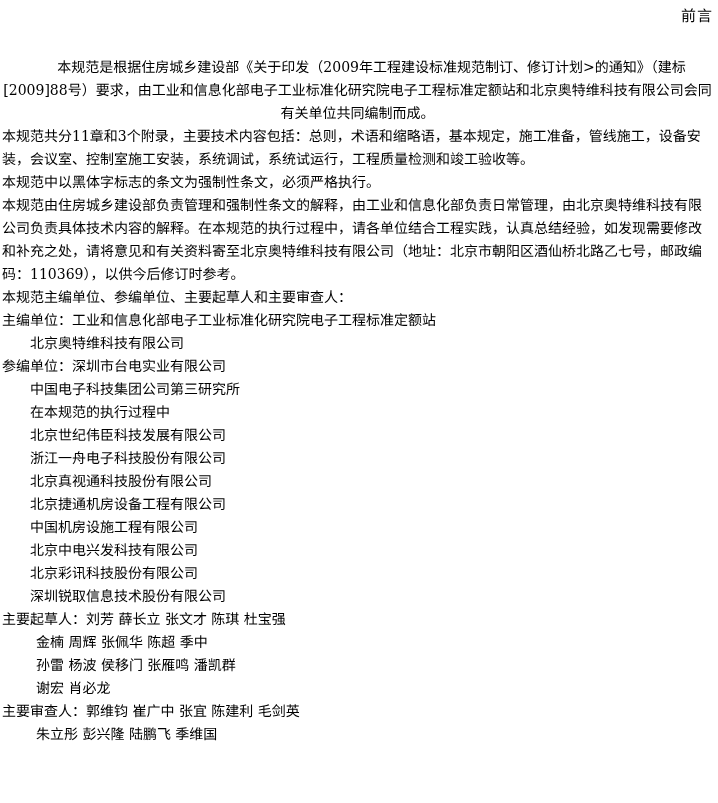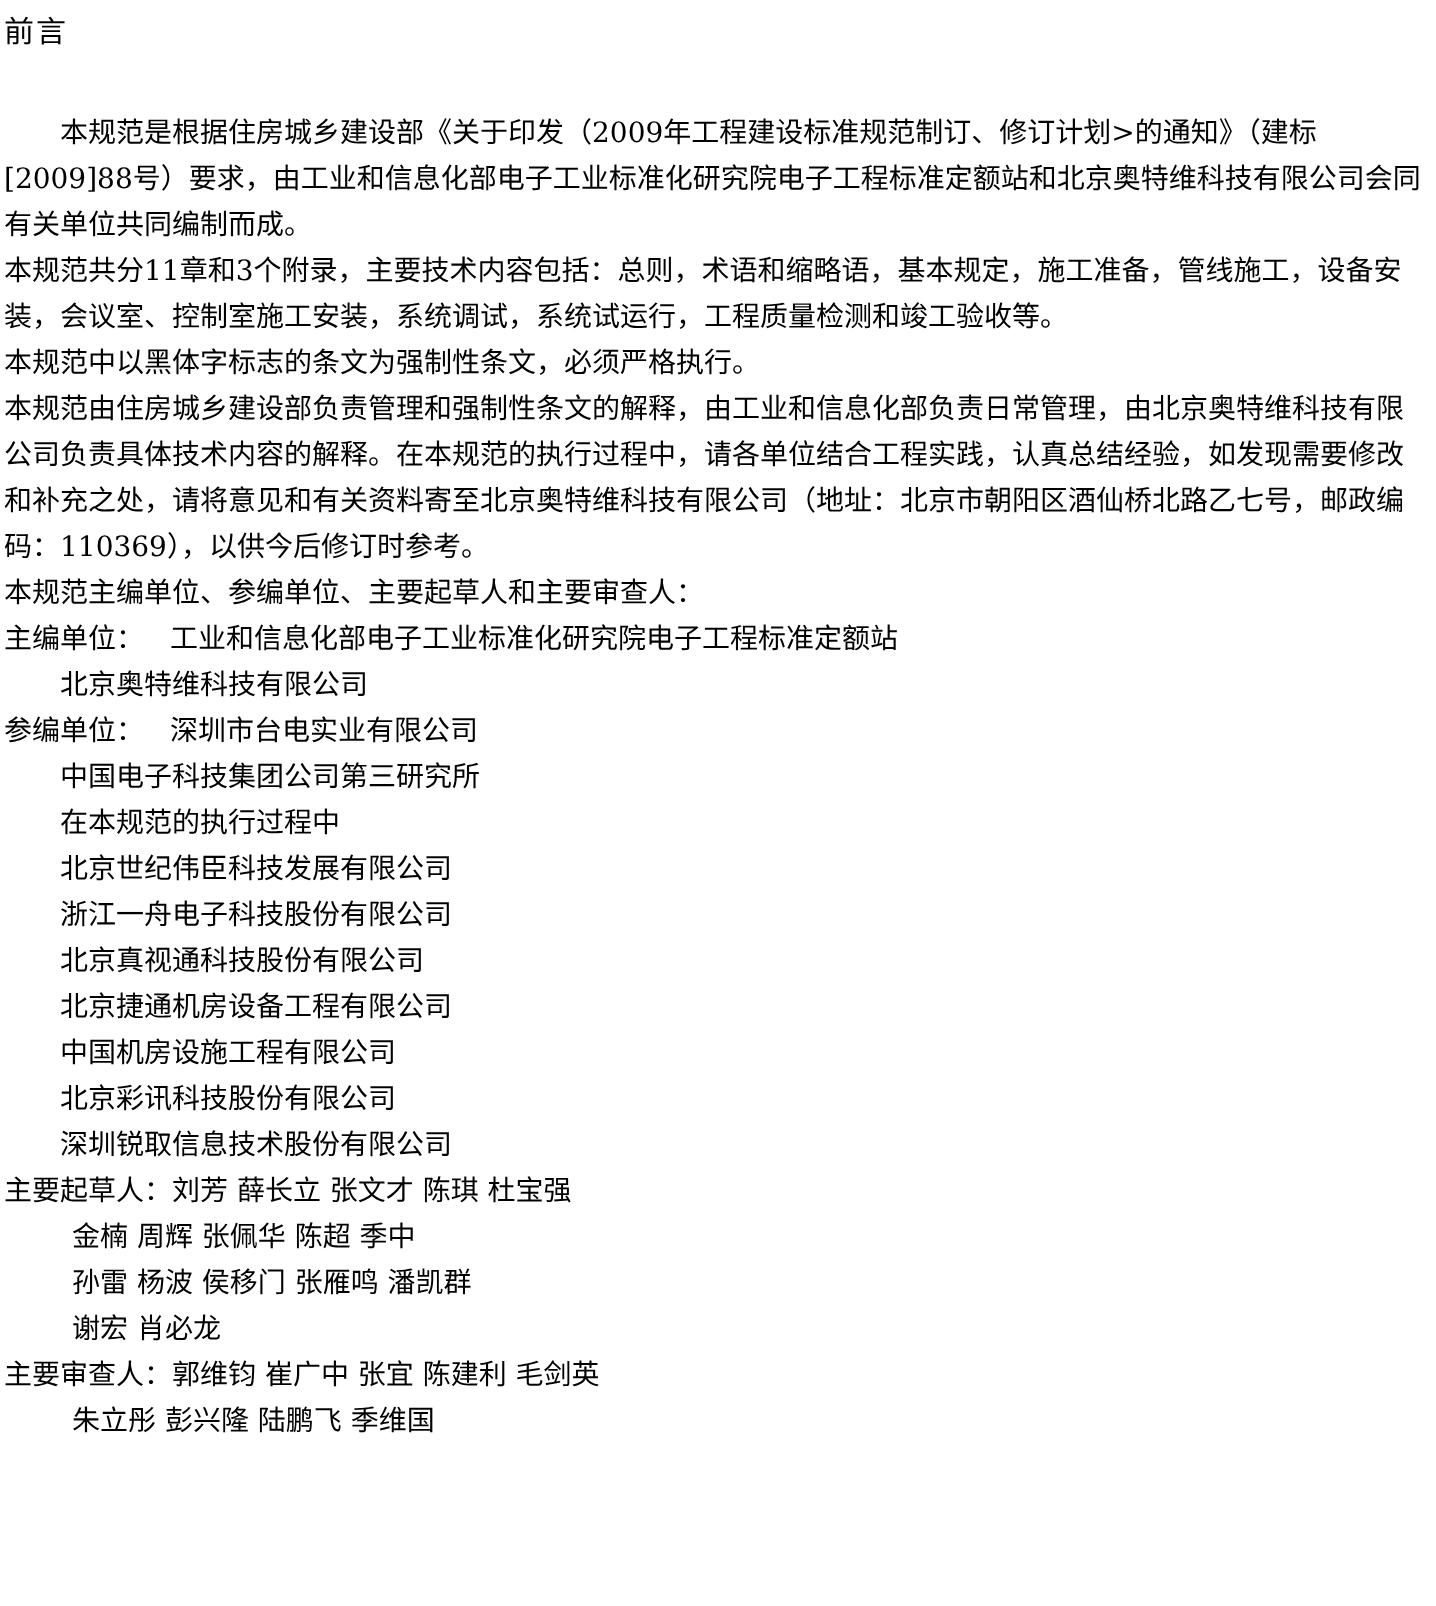--- a/index.html
+++ b/index.html
@@ -9,32 +9,32 @@
     overflow: hidden;
     color: #000000;
     font-family: "DejaVu Serif", serif;
     font-size: 14px;
     line-height: 23px;
   }
   .page { padding: 0 5px 0 2px; }
   .doc-title {
     font-size: 15px;
     font-weight: normal;
-    text-align: left;
+    text-align: right;
     margin: 0 0 28px 0;
     padding-top: 5px;
     line-height: 23px;
     letter-spacing: 1px;
   }
   .para { margin: 0; }
-  .para.first-indent { text-indent: 28px; }
+  .para.first-indent { text-indent: 28px; text-align: center; }
   .line { margin: 0; }
   .ind1 { padding-left: 28px; }
   .ind2 { padding-left: 34px; }
-  .label-sp { margin-right: 13px; }
+  .label-sp { }
 </style>
 </head>
 <body>
 
 <div class="page">
 
   <h1 class="doc-title">前言</h1>
 
   <p class="para first-indent">本规范是根据住房城乡建设部《关于印发（2009年工程建设标准规范制订、修订计划&gt;的通知》（建标[2009]88号）要求，由工业和信息化部电子工业标准化研究院电子工程标准定额站和北京奥特维科技有限公司会同有关单位共同编制而成。</p>
   <p class="para">本规范共分11章和3个附录，主要技术内容包括：总则，术语和缩略语，基本规定，施工准备，管线施工，设备安装，会议室、控制室施工安装，系统调试，系统试运行，工程质量检测和竣工验收等。</p>
@@ -50,20 +50,21 @@
   <div class="line">
     <span class="label-sp">参编单位：</span><span>深圳市台电实业有限公司</span>
   </div>
   <div class="line ind1">中国电子科技集团公司第三研究所</div>
   <div class="line ind1">在本规范的执行过程中</div>
   <div class="line ind1">北京世纪伟臣科技发展有限公司</div>
   <div class="line ind1">浙江一舟电子科技股份有限公司</div>
   <div class="line ind1">北京真视通科技股份有限公司</div>
   <div class="line ind1">北京捷通机房设备工程有限公司</div>
   <div class="line ind1">中国机房设施工程有限公司</div>
+  <div class="line ind1">北京中电兴发科技有限公司</div>
   <div class="line ind1">北京彩讯科技股份有限公司</div>
   <div class="line ind1">深圳锐取信息技术股份有限公司</div>
 
   <div class="line">
     <span>主要起草人：</span><span>刘芳 薛长立 张文才 陈琪 杜宝强</span>
   </div>
   <div class="line ind2">金楠 周辉 张佩华 陈超 季中</div>
   <div class="line ind2">孙雷 杨波 侯移门 张雁鸣 潘凯群</div>
   <div class="line ind2">谢宏 肖必龙</div>
 

